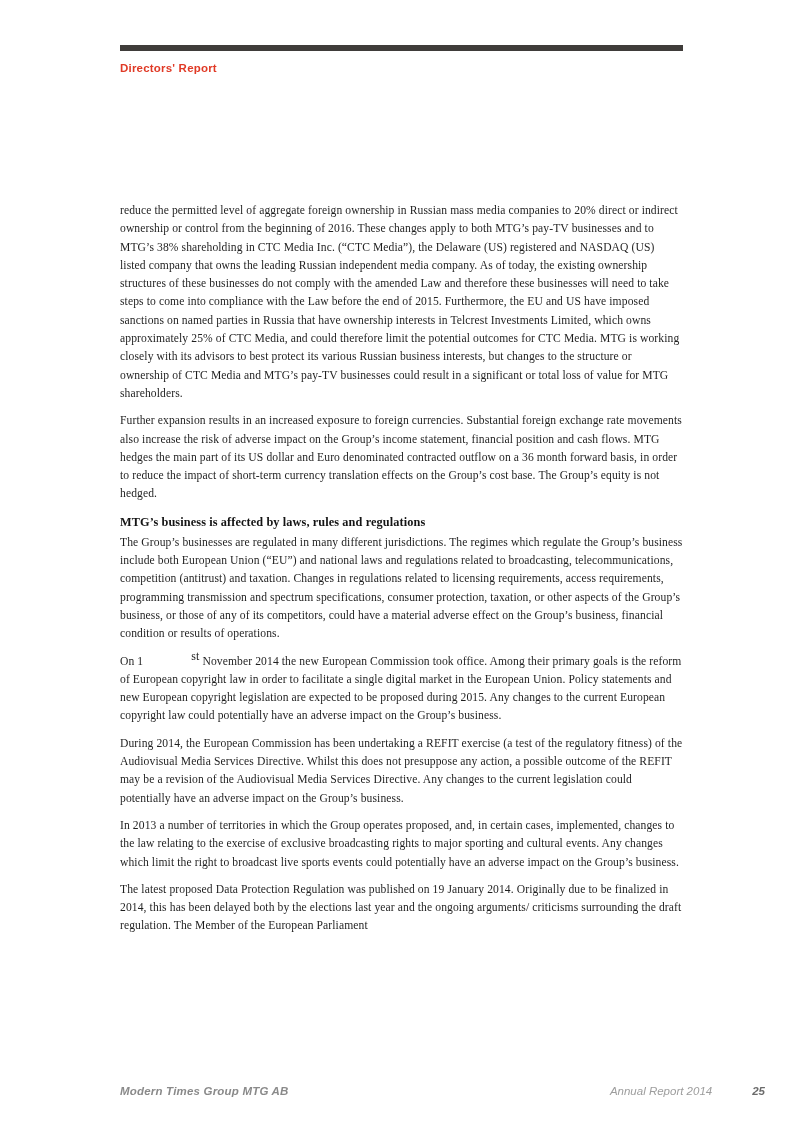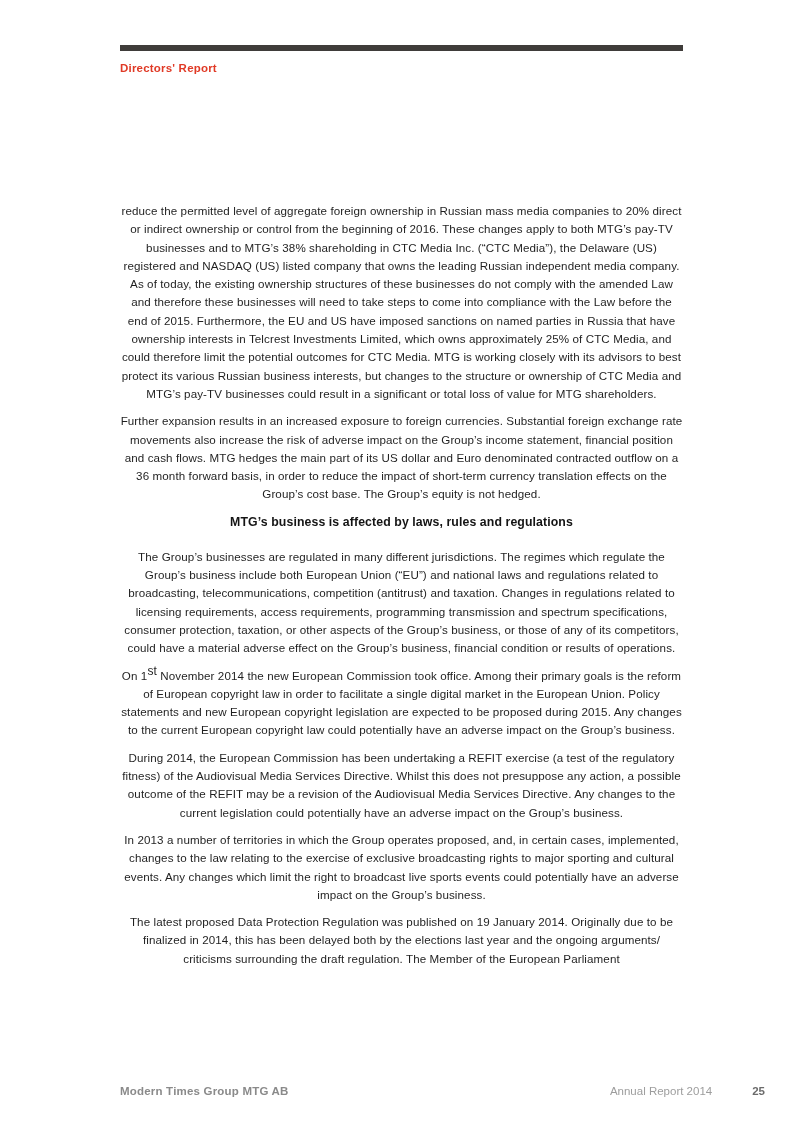--- a/index.html
+++ b/index.html
@@ -30,45 +30,48 @@
   }
   .content {
     position: absolute;
     left: 120px;
     top: 202px;
     width: 563px;
     font-size: 11.6px;
     line-height: 18.3px;
     color: #1f1f1f;
     letter-spacing: 0.1px;
-    text-align: center;
+    text-align: left;
+    font-family: Liberation Serif, serif;
   }
   .content p {
     margin: 0 0 9px 0;
   }
   .content h2 {
-    margin: 4px 0 17px 0;
+    margin: 4px 0 3px 0;
     font-size: 12.3px;
     line-height: 18px;
     font-weight: 700;
     color: #141414;
   }
   sup {
     font-size: 12px;
     line-height: 0;
     vertical-align: super;
+    margin-left: 48px;
   }
   .footer {
     position: absolute;
     left: 120px;
     top: 1085px;
     width: 645px;
     display: flex;
     align-items: baseline;
     font-size: 11.5px;
+    font-style: italic;
   }
   .footer-company {
     font-weight: 700;
     color: #8a8a8a;
     letter-spacing: 0.2px;
   }
   .footer-right {
     margin-left: auto;
     display: flex;
     align-items: flex-start;

